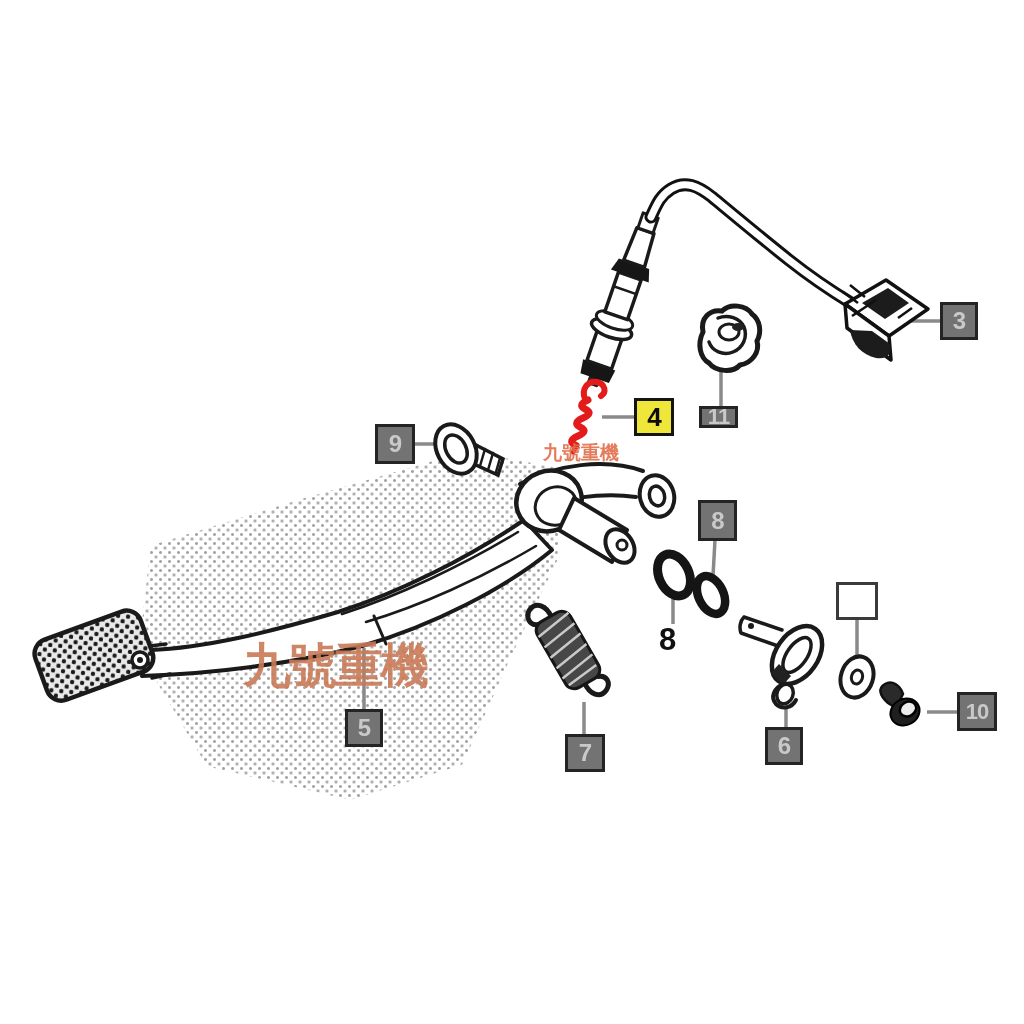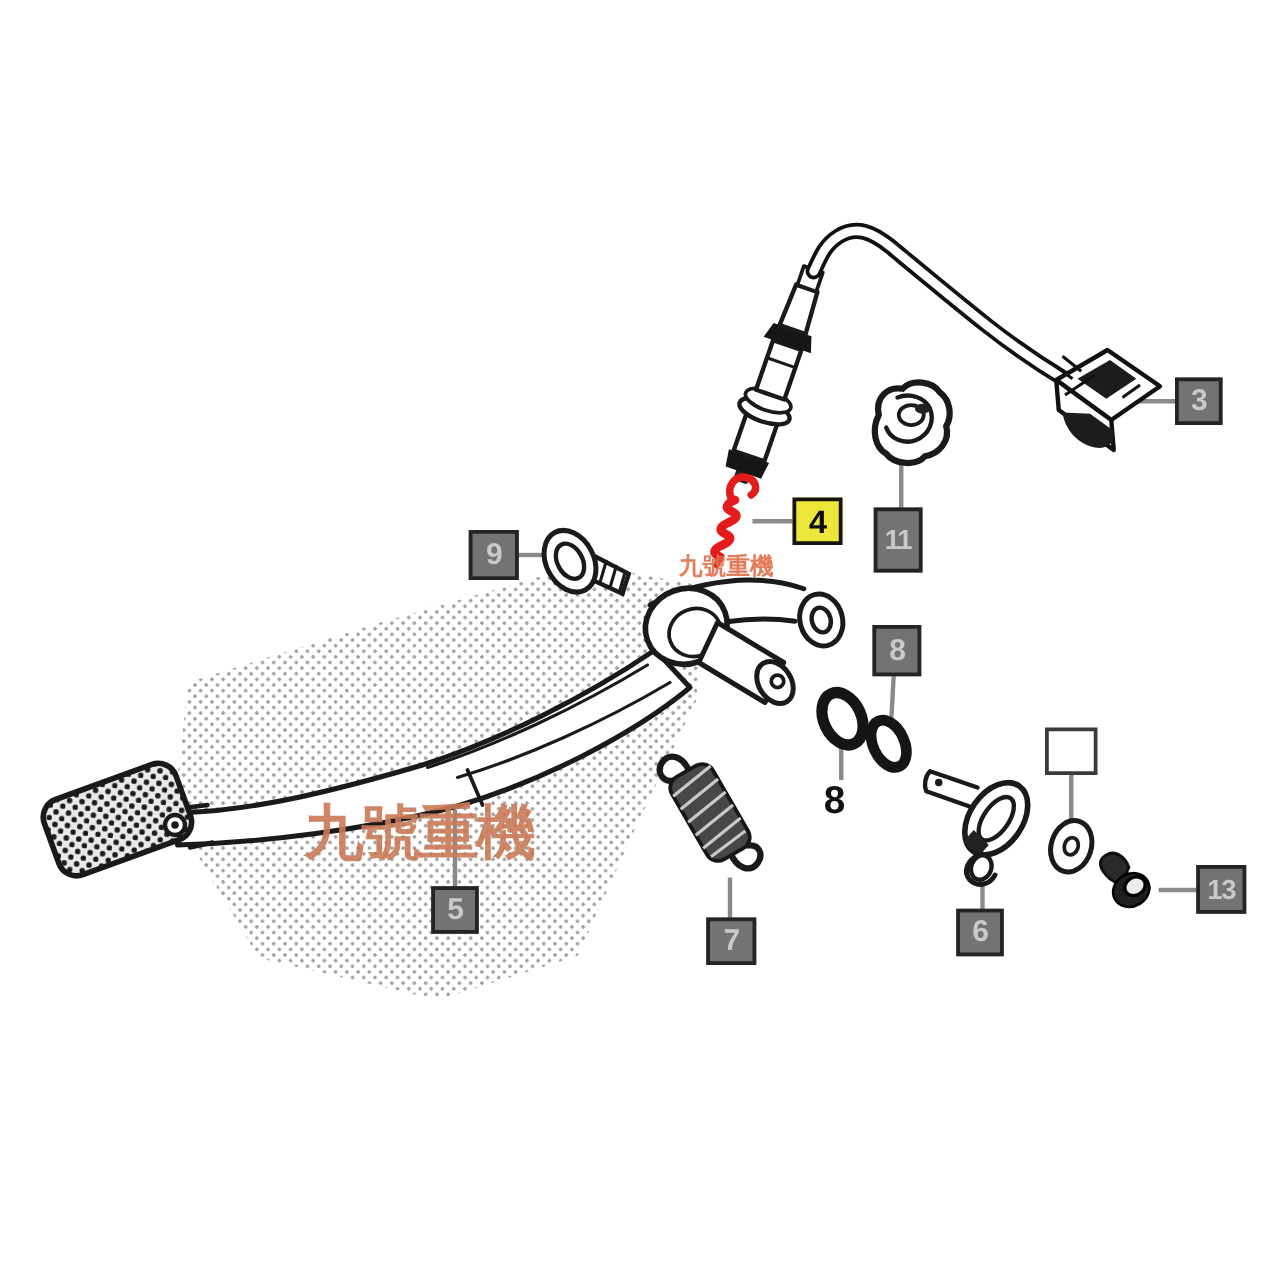--- a/index.html
+++ b/index.html
@@ -23,21 +23,21 @@
   .callout{
     position:absolute;display:flex;align-items:center;justify-content:center;
     box-sizing:border-box;z-index:2;
     font-weight:700;font-size:24px;letter-spacing:-1px;
   }
   .callout.gray{background:#737373;border:3px solid #242424;color:#c9c9c9;}
   .callout.highlight{background:#efe63a;border:3px solid #141414;color:#0d0d0d;}
   .callout.empty{background:#ffffff;border:3px solid #3a3a3a;}
   .c3 {left:940px;top:302px;width:38px;height:38px;}
   .c4 {left:634px;top:398px;width:40px;height:38px;font-size:26px;}
-  .c11{left:699px;top:406px;width:39px;height:52px;font-size:22px;}
+  .c11{left:699px;top:406px;width:39px;height:22px;font-size:22px;}
   .c9 {left:375px;top:424px;width:40px;height:40px;}
   .c8 {left:698px;top:500px;width:39px;height:41px;}
   .c5 {left:345px;top:709px;width:38px;height:38px;}
   .c7 {left:565px;top:734px;width:40px;height:38px;}
   .c6 {left:765px;top:727px;width:38px;height:38px;}
   .c10{left:957px;top:692px;width:40px;height:39px;font-size:22px;}
   .cEmpty{left:836px;top:582px;width:42px;height:38px;}
   .plain-number{
     position:absolute;left:659px;top:622px;z-index:2;
     font-weight:700;font-size:31px;color:#111;
@@ -203,21 +203,21 @@
   <div class="callout gray c5">
     <span>5</span>
   </div>
   <div class="callout gray c7">
     <span>7</span>
   </div>
   <div class="callout gray c6">
     <span>6</span>
   </div>
   <div class="callout gray c10">
-    <span>13</span>
+    <span>10</span>
   </div>
   <div class="plain-number">8</div>
   <div class="callout empty cEmpty">
     <span></span>
   </div>
 
   <div class="wm wm-small">九號重機</div>
   <div class="wm wm-large">九號重機</div>
 
 </div>

